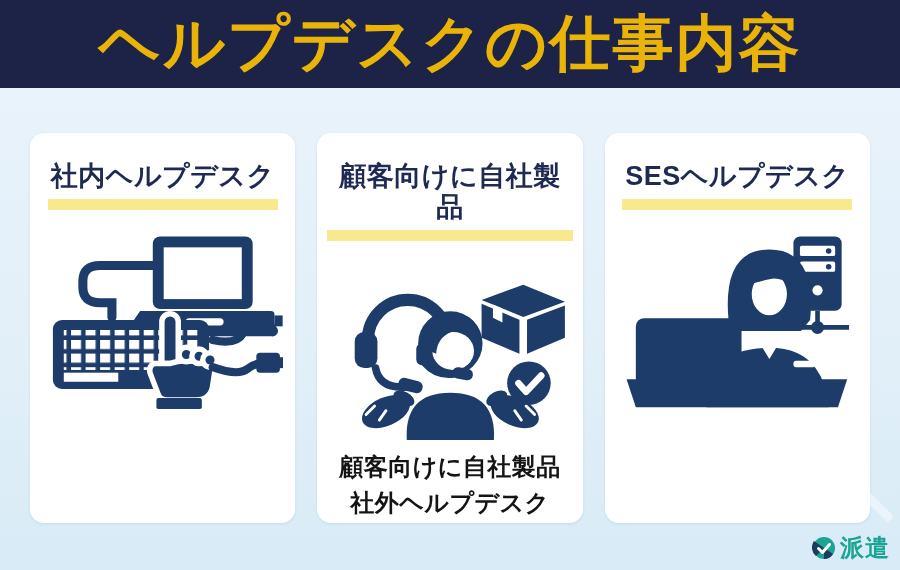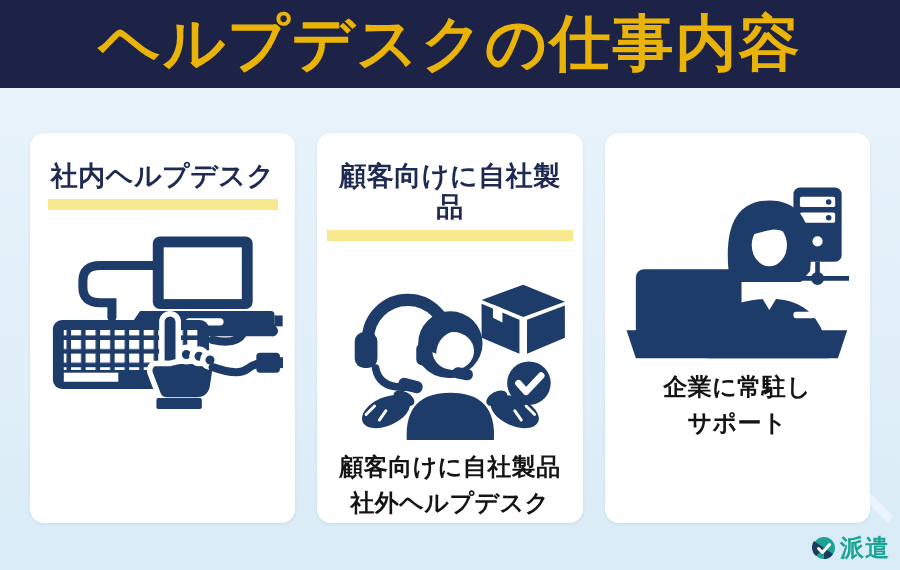--- a/index.html
+++ b/index.html
@@ -139,20 +139,21 @@
         <circle cx="208" cy="128" r="23" fill="#1e3c69"></circle>
         <polygon points="192,142 182,160 202,150" fill="#1e3c69"></polygon>
         <path d="M197 128 l8 9 l16 -17" stroke="#ffffff" stroke-width="7" fill="none" stroke-linecap="round" stroke-linejoin="round"></path>
       </svg>
     </div>
     <div class="card-desc">顧客向けに自社製品
 社外ヘルプデスク</div>
   </div>
 
   <div class="card">
+    <span class="card-title">SESヘルプデスク</span>
     <div class="icon-wrap">
       <svg viewBox="0 0 250 192" xmlns="http://www.w3.org/2000/svg">
 
         <rect x="186" y="6" width="52" height="80" rx="7" fill="#1e3c69"></rect>
         <rect x="193" y="16" width="38" height="11" rx="2" fill="#ffffff"></rect>
         <rect x="193" y="33" width="38" height="11" rx="2" fill="#ffffff"></rect>
         <circle cx="224" cy="21.5" r="3" fill="#1e3c69"></circle>
         <circle cx="224" cy="38.5" r="3" fill="#1e3c69"></circle>
         <circle cx="212" cy="64" r="5.5" fill="#ffffff"></circle>
         <path d="M212 86 V104 M178 104 H246" stroke="#1e3c69" stroke-width="5"></path>
@@ -164,22 +165,20 @@
 
         <path d="M92 190 q-2 -64 68 -64 q34 0 50 22 q12 16 14 42z" fill="#1e3c69"></path>
         <polygon points="144,112 160,138 176,112" fill="#ffffff"></polygon>
         <rect x="186" y="140" width="24" height="7" rx="3" fill="#ffffff"></rect>
 
         <rect x="16" y="94" width="114" height="86" rx="9" fill="#1e3c69"></rect>
 
         <polygon points="6,160 244,160 234,190 16,190" fill="#1e3c69"></polygon>
       </svg>
     </div>
-    <div class="card-desc">企業に常駐し
-サポート</div>
   </div>
 
 </div>
 
 <div class="chevron-decor"></div>
 
 <div class="logo">
   <svg viewBox="0 0 24 24" xmlns="http://www.w3.org/2000/svg">
     <circle cx="12" cy="12" r="11" fill="#1ba393"></circle>
     <path d="M12 12 L2 5 A11 11 0 0 0 4 20 Z" fill="#1e3a5f"></path>

